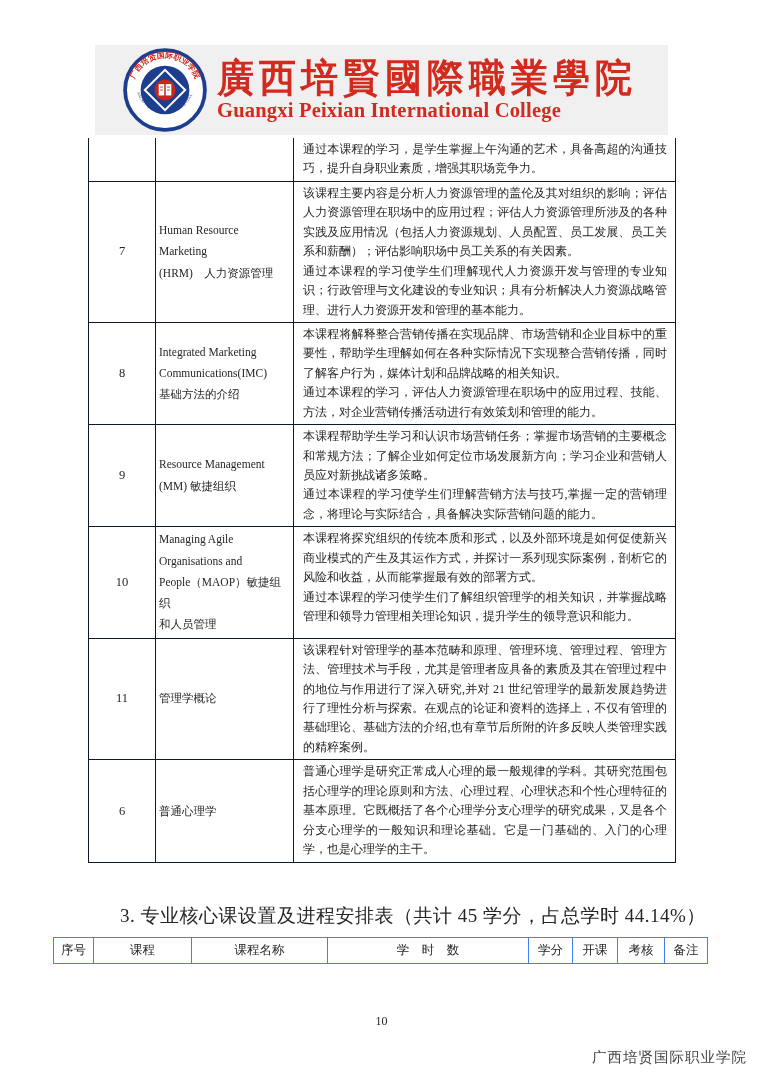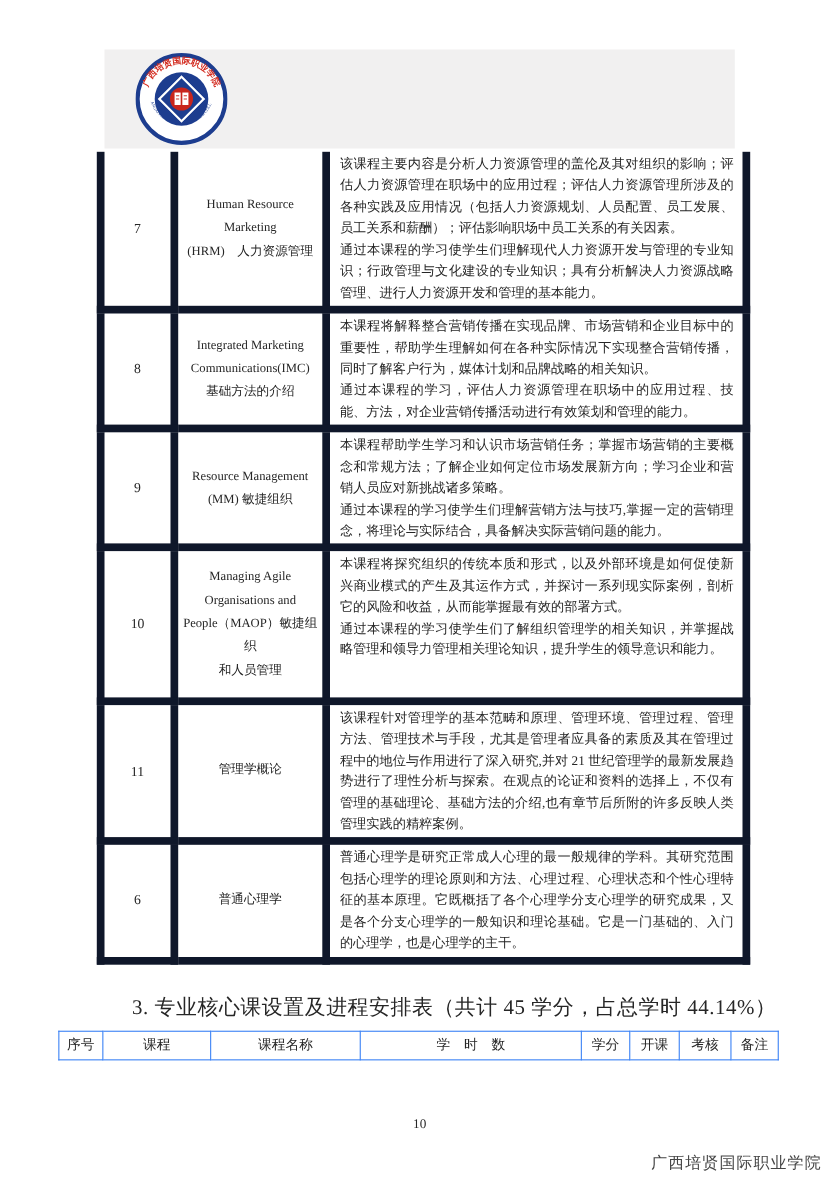--- a/index.html
+++ b/index.html
@@ -49,36 +49,35 @@
   
   .course-table {
     position: absolute;
     left: 88px; top: 138px;
     width: 587px;
     border-collapse: collapse;
     table-layout: fixed;
     font-size: 12px;
   }
   .course-table td {
-    border: 7px solid #0f172a;
+    border: 1px solid #0f172a;
     vertical-align: middle;
   }
   .course-table tr:first-child td { border-top: none; }
   .col-no   { width: 67px; }
   .col-name { width: 138px; }
   .col-desc { width: 382px; }
   td.cell-no {
     text-align: center;
     font-size: 12.5px;
   }
   td.cell-name {
-    text-align: center;
     font-size: 11.5px;
     line-height: 1.85;
-    padding: 13px 3px;
+    padding: 2px 3px;
   }
   td.cell-desc {
     vertical-align: top;
     padding: 2px 8px 2px 9px;
     line-height: 1.62;
     text-align: justify;
     text-justify: inter-ideograph;
   }
   td.cell-desc p { margin: 0; }
 
@@ -145,29 +144,40 @@
     <circle cx="50" cy="50" r="12.5" fill="#c8251d"></circle>
     <g>
       <rect x="42.5" y="43" width="6.6" height="13.5" fill="#ffffff"></rect>
       <rect x="50.9" y="43" width="6.6" height="13.5" fill="#ffffff"></rect>
       <line x1="44" y1="46.5" x2="47.5" y2="46.5" stroke="#c8251d" stroke-width="1"></line>
       <line x1="52.4" y1="46.5" x2="55.9" y2="46.5" stroke="#c8251d" stroke-width="1"></line>
       <line x1="44" y1="50" x2="47.5" y2="50" stroke="#c8251d" stroke-width="1"></line>
       <line x1="52.4" y1="50" x2="55.9" y2="50" stroke="#c8251d" stroke-width="1"></line>
     </g>
   </svg>
+  <div class="banner-titles">
+    <div class="title-zh">廣西培賢國際職業學院</div>
+    <div class="title-en">Guangxi Peixian International College</div>
+  </div>
 </div>
 
 <table class="course-table">
   <colgroup>
       <col class="col-no">
       <col class="col-name">
       <col class="col-desc">
     </colgroup>
   <tbody>
+    <tr style="height:42px;">
+      <td class="cell-no"></td>
+      <td class="cell-name"></td>
+      <td class="cell-desc">
+          <p>通过本课程的学习，是学生掌握上午沟通的艺术，具备高超的沟通技巧，提升自身职业素质，增强其职场竞争力。</p>
+        </td>
+    </tr>
     <tr style="height:135px;">
       <td class="cell-no">7</td>
       <td class="cell-name">
           <div>Human Resource</div>
           <div>Marketing</div>
           <div>(HRM)　人力资源管理</div>
         </td>
       <td class="cell-desc">
           <p>该课程主要内容是分析人力资源管理的盖伦及其对组织的影响；评估人力资源管理在职场中的应用过程；评估人力资源管理所涉及的各种实践及应用情况（包括人力资源规划、人员配置、员工发展、员工关系和薪酬）；评估影响职场中员工关系的有关因素。</p>
           <p>通过本课程的学习使学生们理解现代人力资源开发与管理的专业知识；行政管理与文化建设的专业知识；具有分析解决人力资源战略管理、进行人力资源开发和管理的基本能力。</p>

